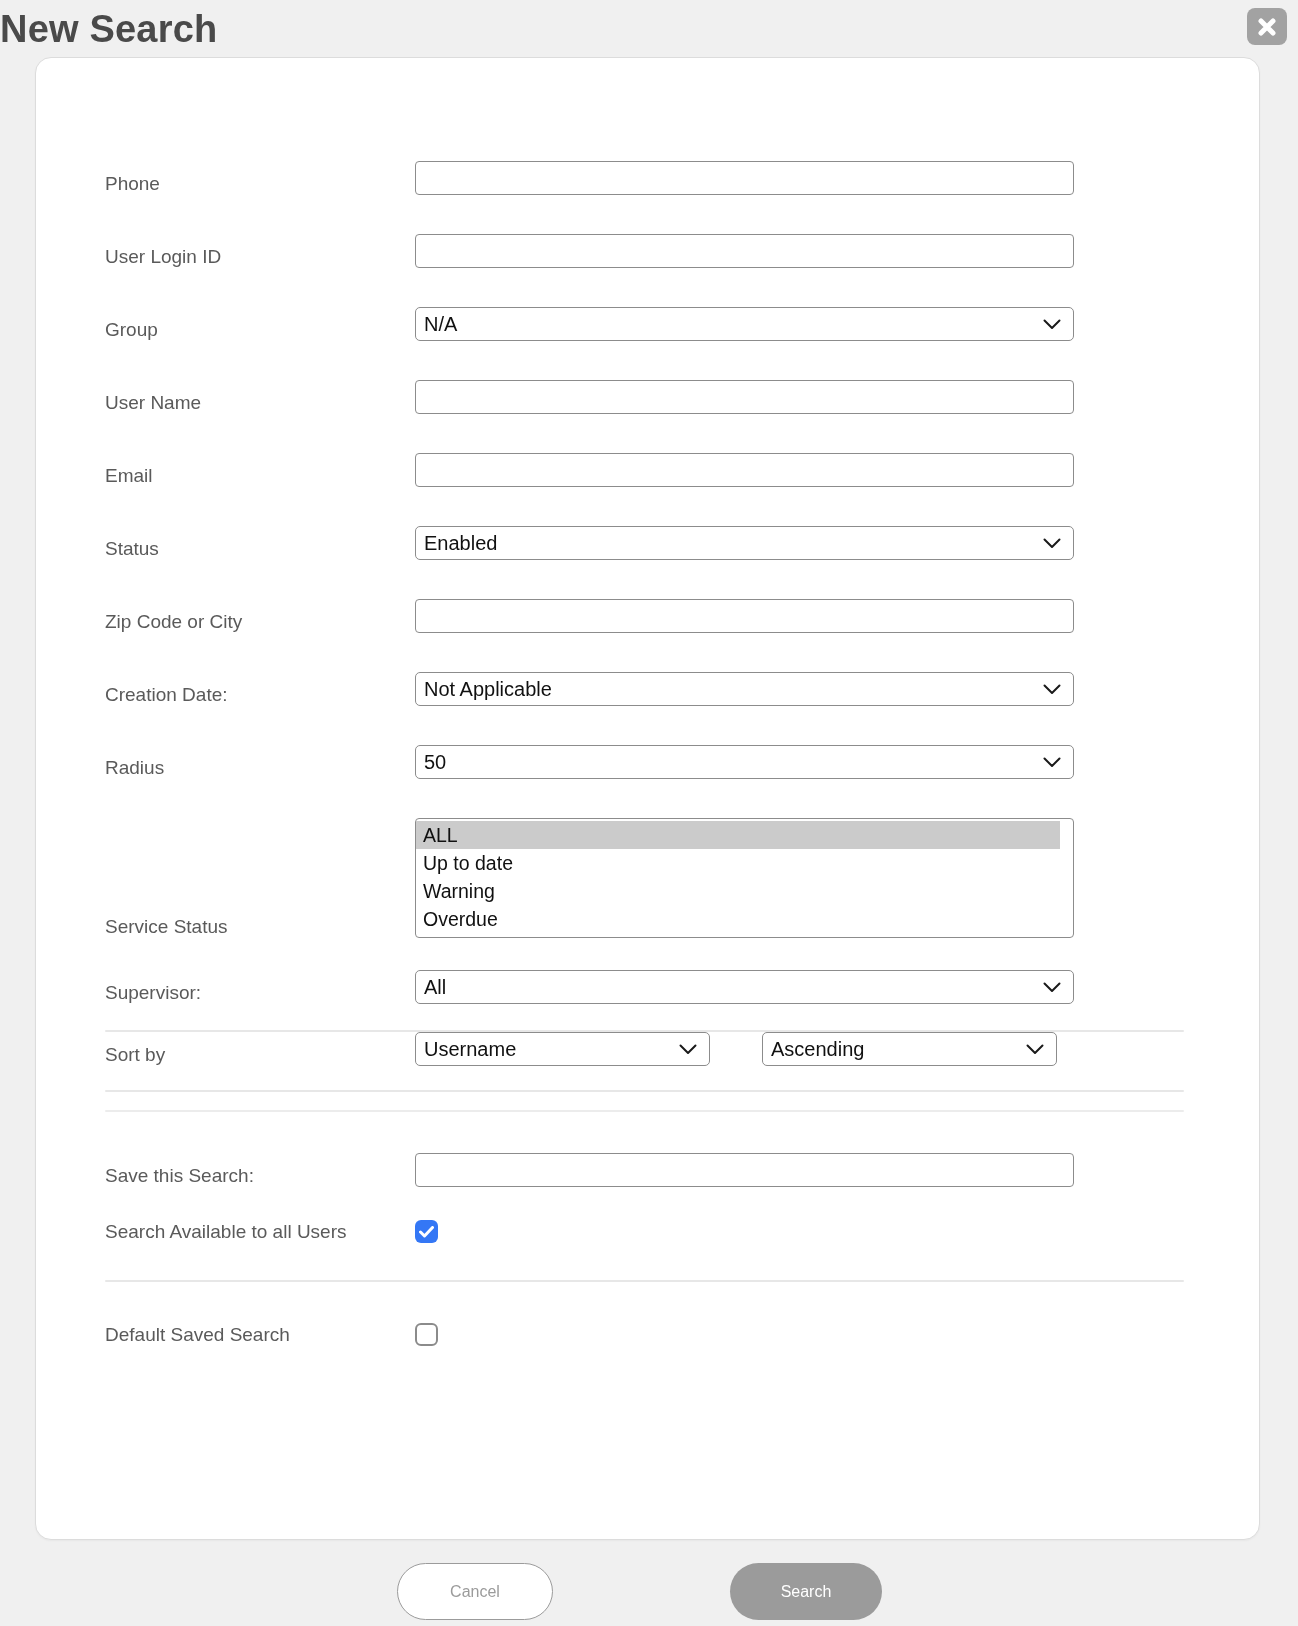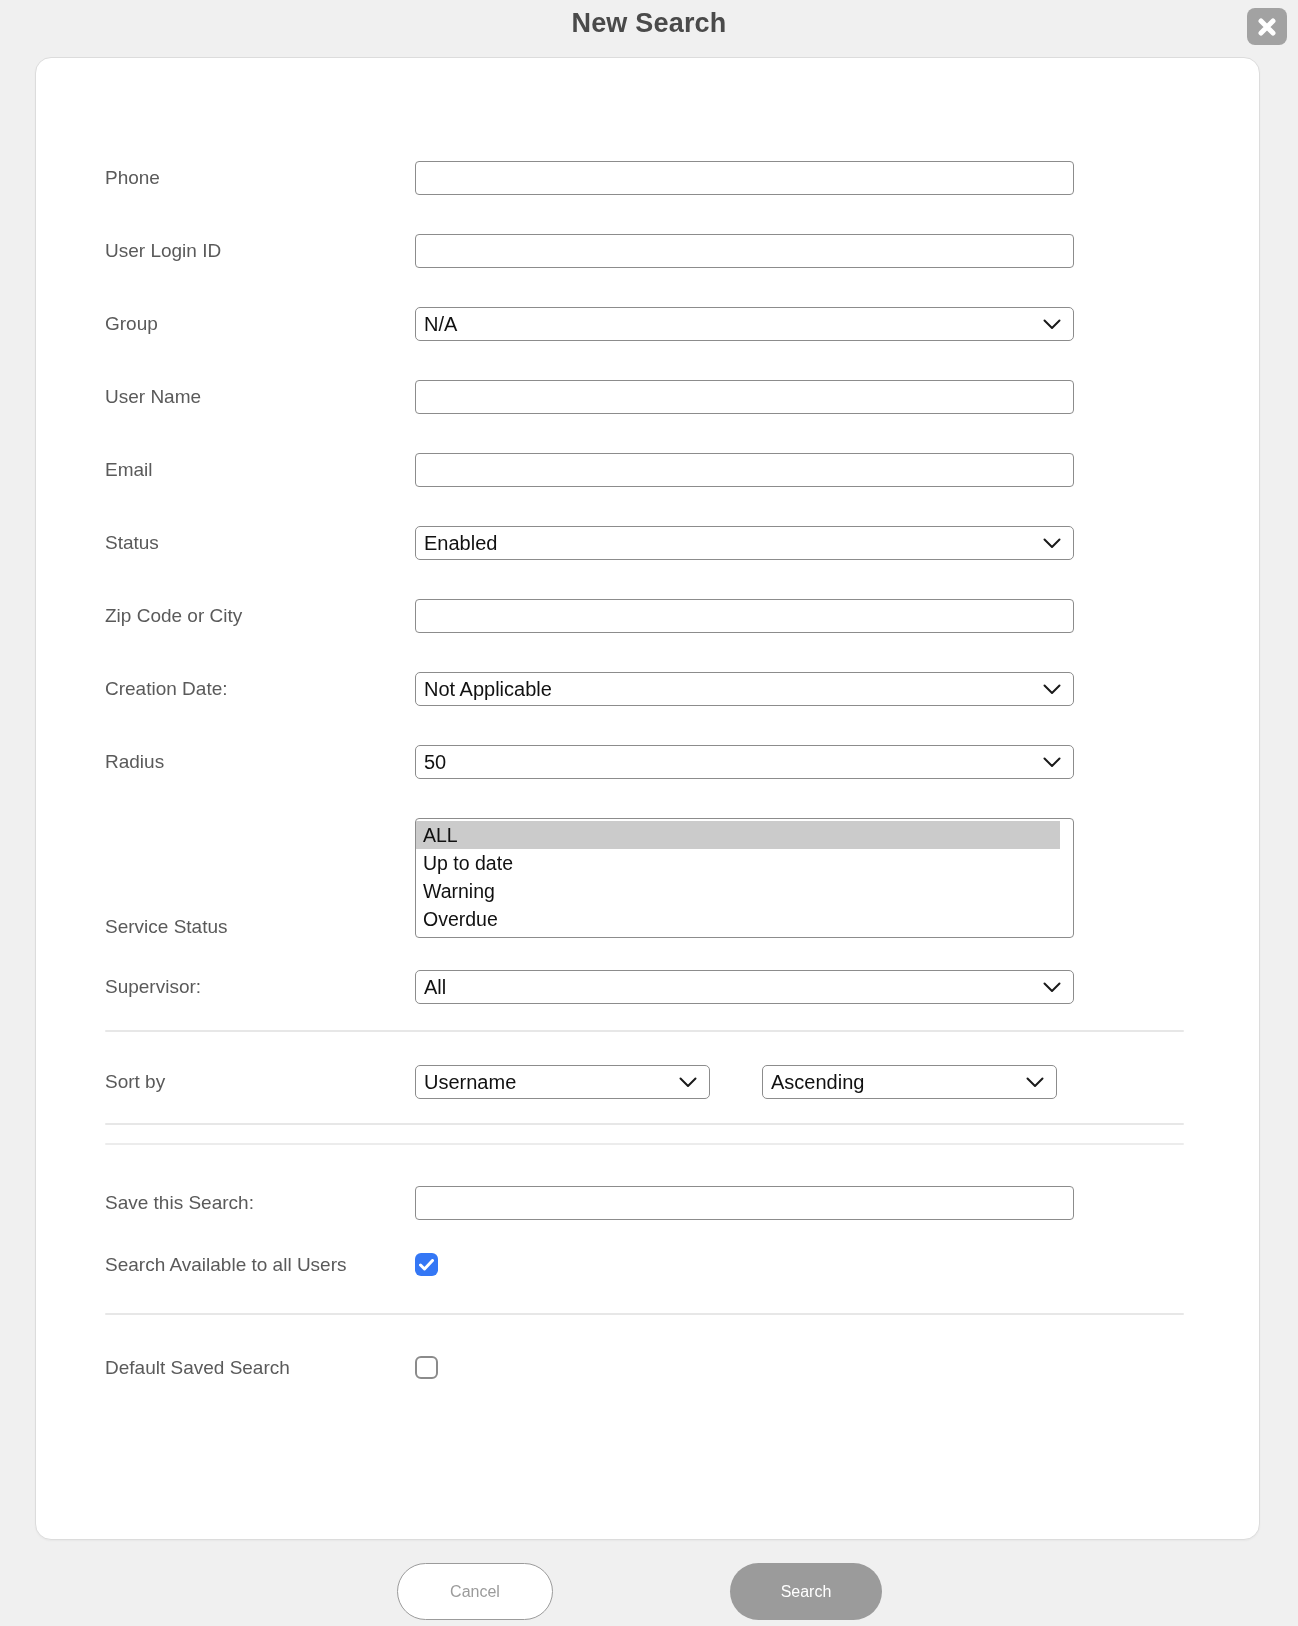--- a/index.html
+++ b/index.html
@@ -5,43 +5,42 @@
   html,body { margin:0; padding:0; }
   body {
     width:1298px; height:1626px;
     background:#f0f0f0;
     font-family:"Liberation Sans", sans-serif;
     position:relative;
     overflow:hidden;
   }
   .page-title {
     position:absolute; top:8px; left:0; width:100%;
-    text-align:center;
-    font-size:27px; font-weight:bold; color:#4a4a4a;
+    font-size:38px; font-weight:bold; color:#4a4a4a;
     letter-spacing:0.2px;
   }
   .close-btn {
     position:absolute; top:8px; left:1247px;
     width:40px; height:37px;
     background:#a2a2a2; border-radius:8px;
     display:flex; align-items:center; justify-content:center;
     cursor:pointer;
   }
   .panel {
     position:absolute; top:57px; left:35px;
     width:1225px; height:1483px;
     background:#ffffff;
     border:1px solid #dcdcdc;
     border-radius:16px;
     box-sizing:border-box;
     box-shadow:0 1px 2px rgba(0,0,0,0.04);
   }
   .panel-body { padding:103px 75px 0 69px; }
   .row {
-    display:flex; align-items:center;
+    display:flex; align-items:flex-end;
     height:34px; margin-bottom:39px;
   }
   .lbl {
     width:310px; flex-shrink:0;
     font-size:19px; color:#5a5a5a;
   }
   .txt {
     width:659px; height:34px; box-sizing:border-box;
     border:1px solid #8c8c8c; border-radius:4px;
     background:#fff; font-size:19px; padding:0 8px;
@@ -68,21 +67,21 @@
   .opt {
     height:28px; line-height:28px;
     font-size:19.5px; color:#111;
     padding-left:7px; margin-right:13px;
     cursor:default;
   }
   .opt.selected { background:#cbcbcb; }
   .row-supervisor { margin-top:32px; margin-bottom:0; }
   .divider { height:2px; background:#e7e7e7; border-radius:1px; }
   .div-1 { margin-top:26px; }
-  .row-sort { margin-top:33px; margin-bottom:0; }
+  .row-sort { margin-bottom:0; }
   .sel.sel-sort { width:295px; }
   .sort-gap { width:52px; flex-shrink:0; }
   .div-2 { margin-top:24px; }
   .div-3 { margin-top:18px; background:#ececec; }
   .row-save { margin-top:41px; margin-bottom:0; }
   .row-check { margin-top:33px; margin-bottom:0; height:23px; }
   .row-check2 { margin-top:41px; }
   .div-4 { margin-top:37px; }
   .checkbox {
     width:23px; height:23px; box-sizing:border-box;

